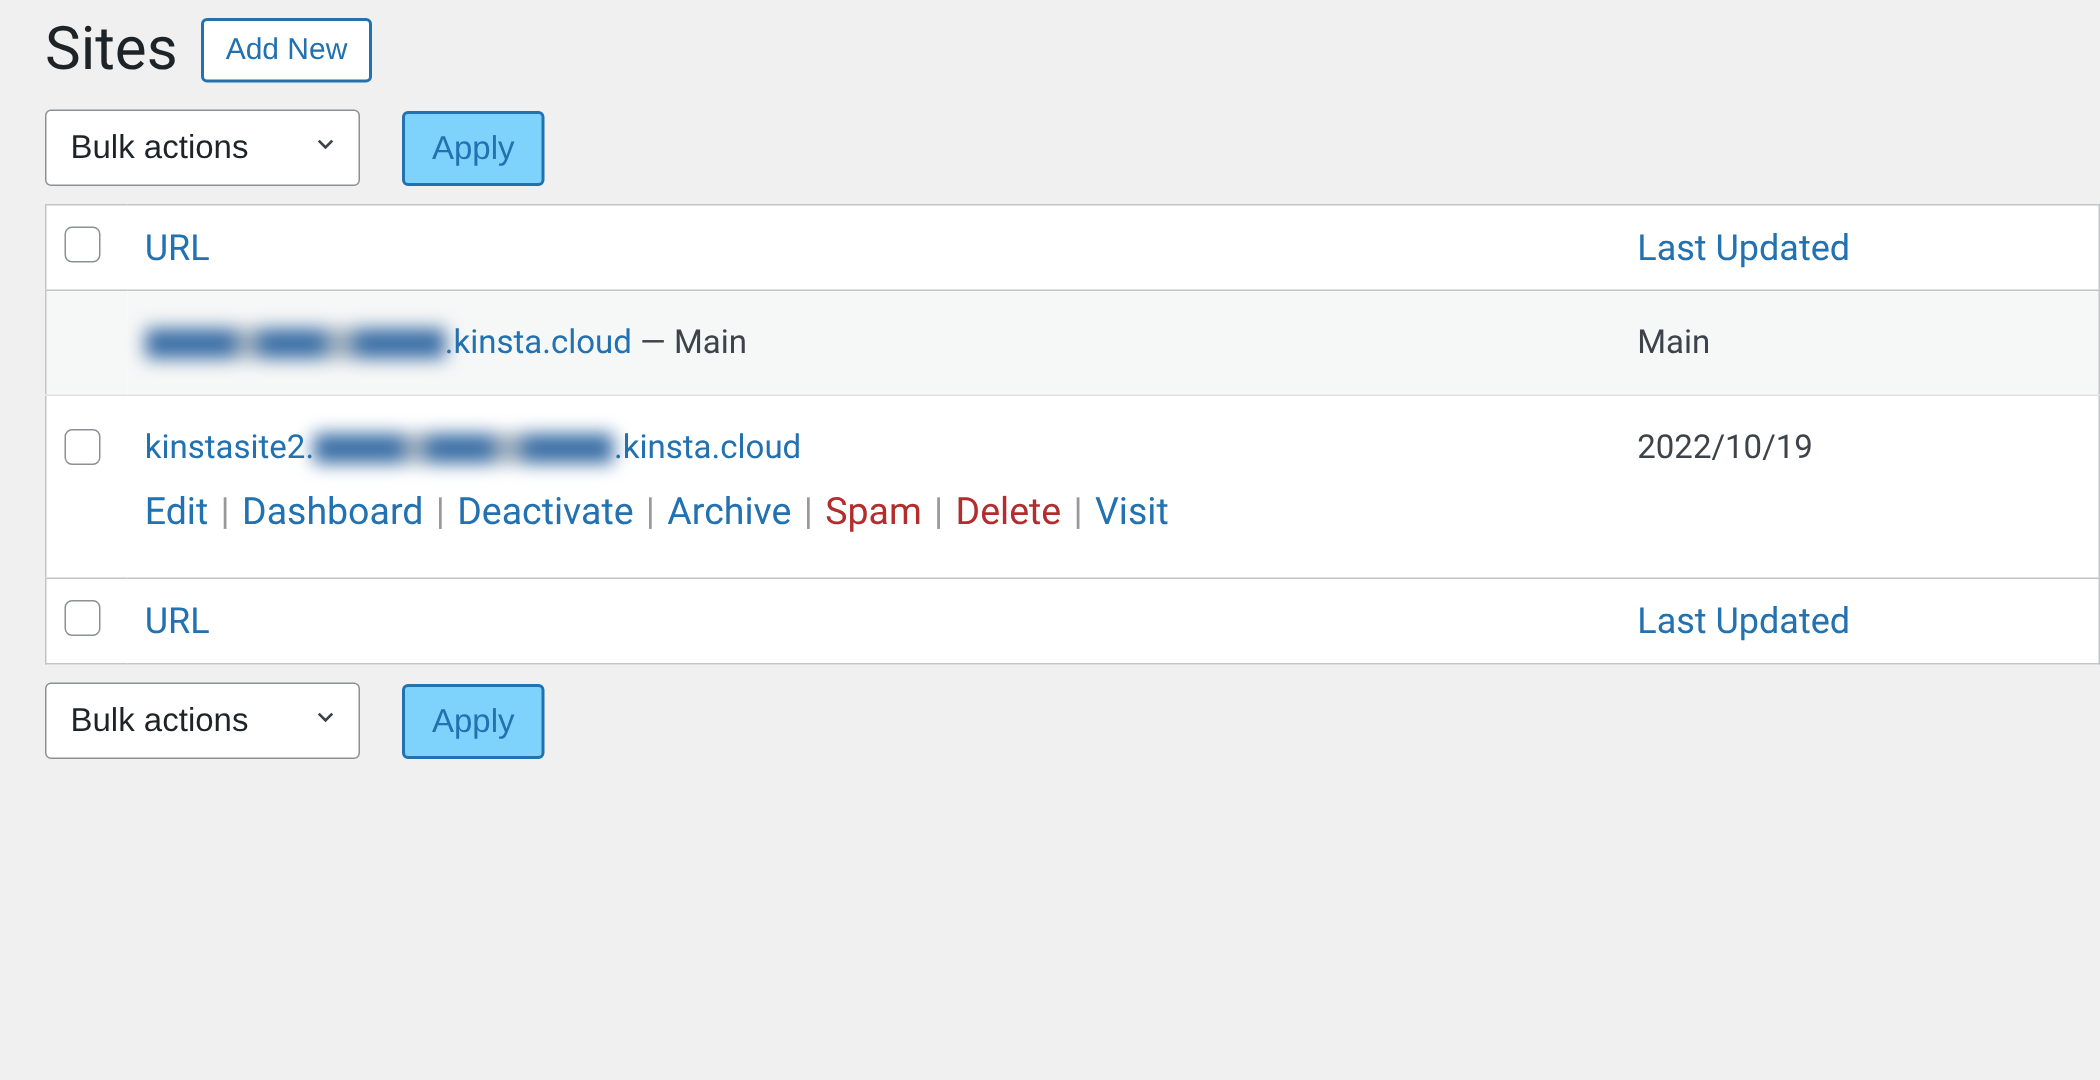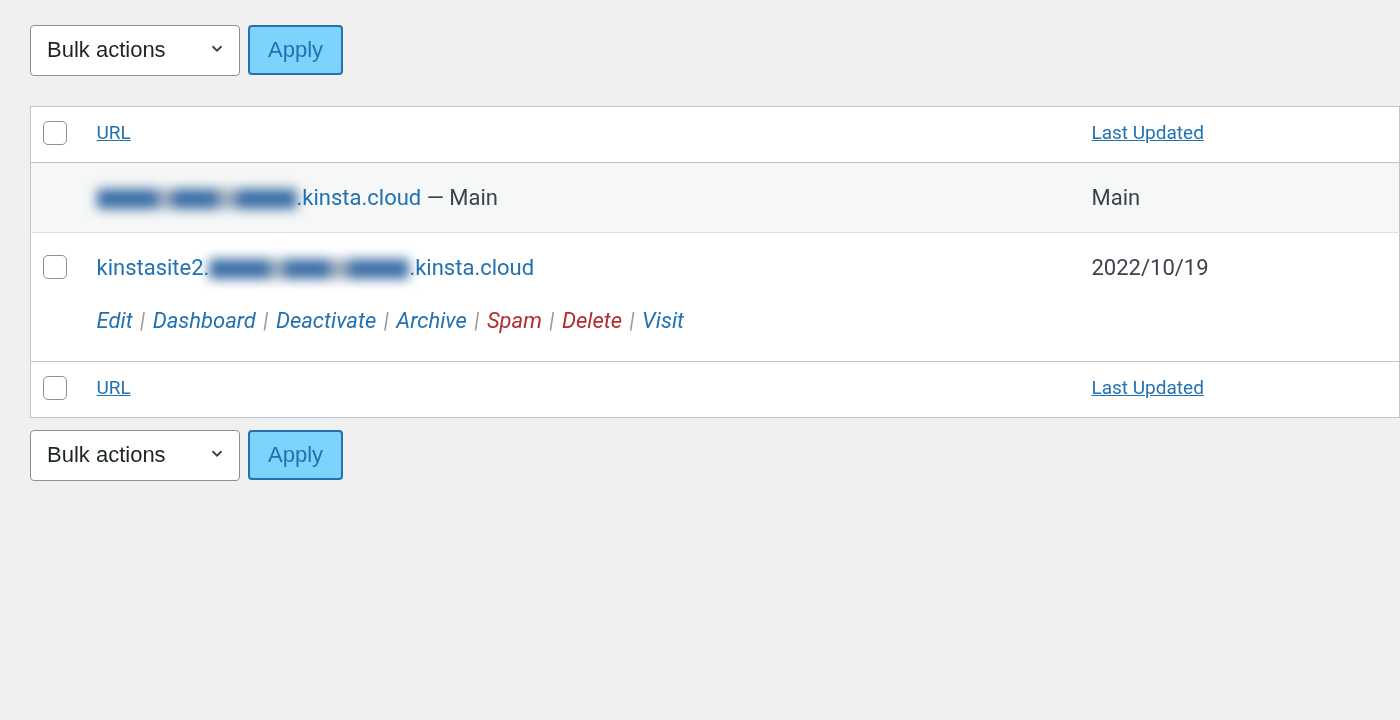--- a/index.html
+++ b/index.html
@@ -60,23 +60,23 @@
       margin: 0 6px;
       color: #646970;
     }
     .subsub a {
       color: #2271b1;
       text-decoration: none;
     }
     
     .tablenav {
       display: flex;
-      align-items: flex-start;
-      gap: 8px;
-      padding: 12px 30px 30px 30px;
+      align-items: flex-end;
+      gap: 28px;
+      padding: 12px 30px 12px 30px;
     }
     .bulk-select {
       position: relative;
     }
     .bulk-select select {
       appearance: none;
       font-size: 22px;
       padding: 10px 48px 10px 16px;
       border: 1.5px solid #8c8f94;
       border-radius: 4px;
@@ -134,23 +134,22 @@
       padding-left: 14px;
     }
     .col-url {
       width: auto;
     }
     .col-updated {
       width: 320px;
     }
     .th-link {
       color: #2271b1;
-      font-size: 19px;
-      cursor: pointer;
-      text-decoration: underline;
+      font-size: 24px;
+      cursor: pointer;
     }
     .cb {
       width: 24px;
       height: 24px;
       border: 1.5px solid #8c8f94;
       border-radius: 5px;
       background: #fff;
       cursor: pointer;
       display: inline-block;
     }
@@ -174,25 +173,24 @@
       height: 20px;
       filter: blur(6px);
       background: linear-gradient(90deg, #3a6ea5 0 30%, #9ab 30% 38%, #3a6ea5 38% 60%, #9ab 60% 70%, #3a6ea5 70% 100%);
       vertical-align: middle;
       border-radius: 2px;
     }
     .main-flag {
       color: #3c434a;
     }
     .row-actions {
-      font-size: 22px;
-      margin-top: 22px;
+      font-size: 25px;
+      margin-top: 10px;
       color: #c3c4c7;
       line-height: 1.7;
-      font-style: italic;
     }
     .row-actions a {
       color: #2271b1;
       text-decoration: none;
       cursor: pointer;
     }
     .row-actions .danger {
       color: #b32d2e;
     }
     .row-actions .rsep {
@@ -203,20 +201,22 @@
       font-size: 22px;
       color: #3c434a;
     }
   </style>
 </head>
 <body>
 
 <div class="wrap">
 
   <div class="page-header">
+    <h1 class="page-title">Sites</h1>
+    <button class="button-outline">Add New</button>
   </div>
 
 
   <div class="tablenav">
     <div class="bulk-select">
       <select>
         <option>Bulk actions</option>
       </select>
       <span class="chevron">
         <svg viewBox="0 0 24 24" fill="none" stroke-width="2.5">

